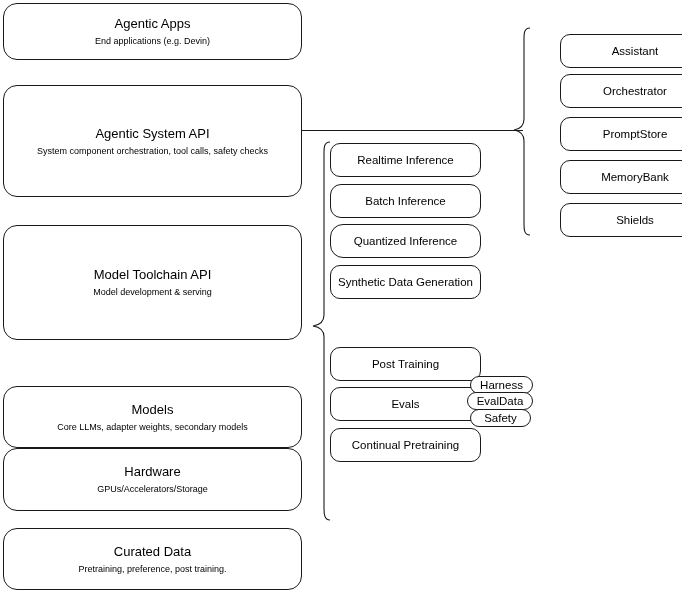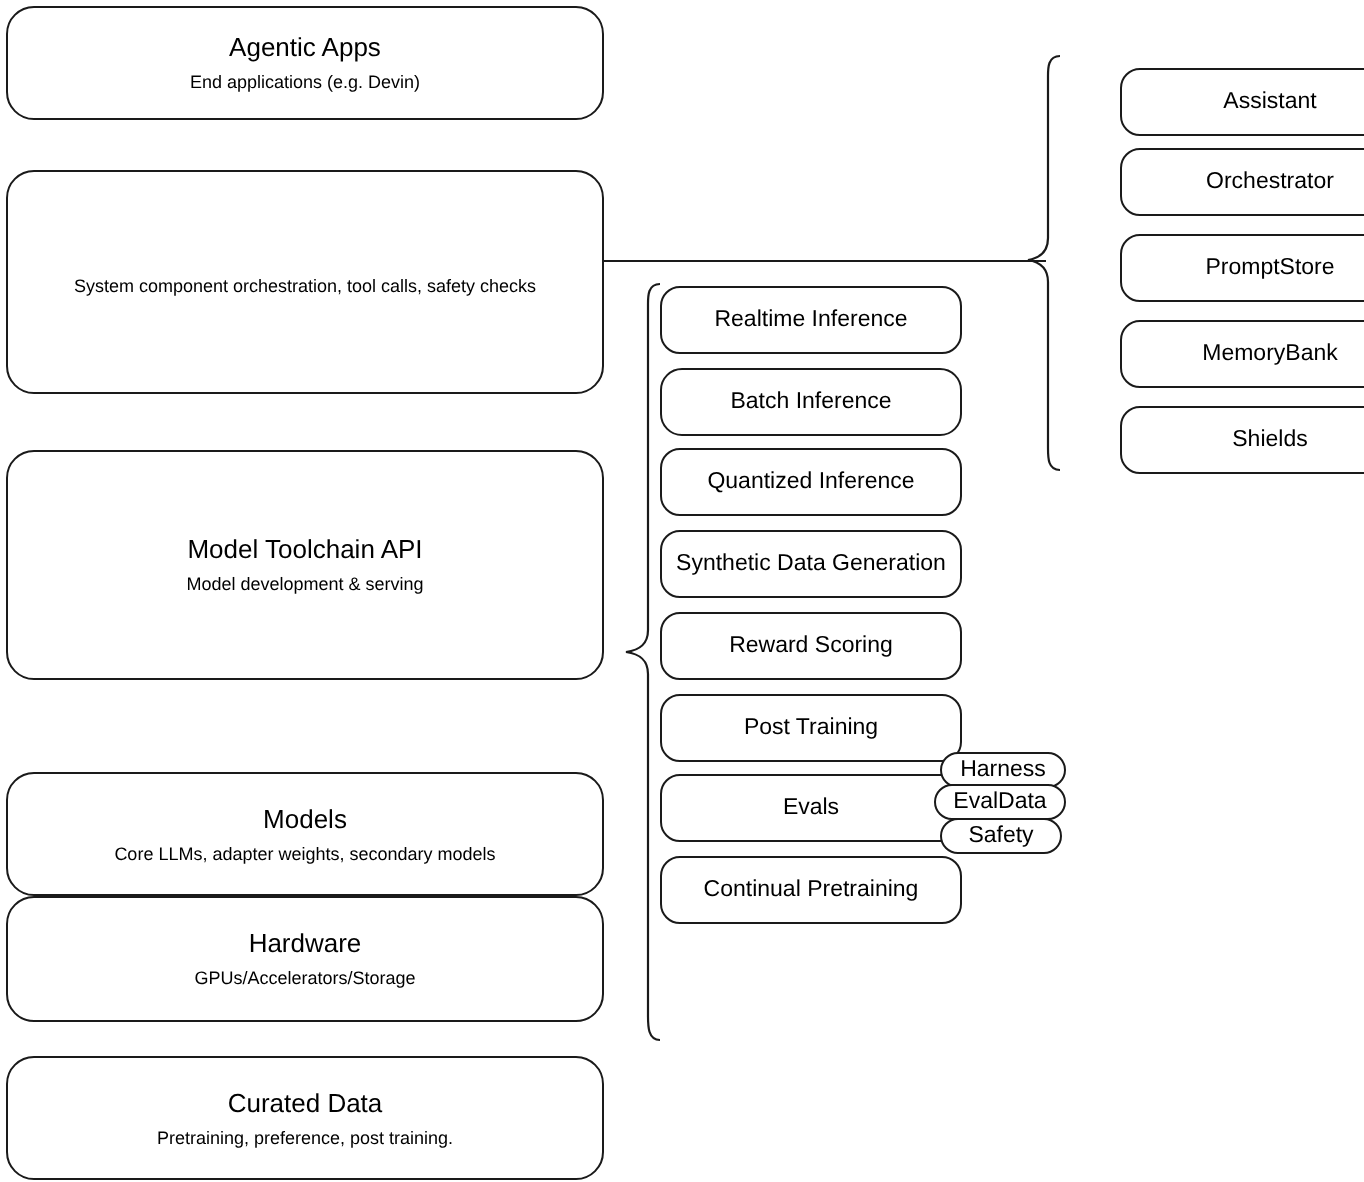--- a/index.html
+++ b/index.html
@@ -110,20 +110,21 @@
 <body>
 
 <div id="canvas">
 
   <div class="box layer" style="top:3px;height:57px;">
     <div class="title">Agentic Apps</div>
     <div class="subtitle">End applications (e.g. Devin)</div>
   </div>
 
   <div class="box layer" style="top:85px;height:112px;">
+    <div class="title">Agentic System API</div>
     <div class="subtitle">System component orchestration, tool calls, safety checks</div>
   </div>
 
   <div class="box layer" style="top:225px;height:115px;">
     <div class="title">Model Toolchain API</div>
     <div class="subtitle">Model development &amp; serving</div>
   </div>
 
   <div class="box layer" style="top:370px;height:62px;margin-top:16px;">
     <div class="title">Models</div>
@@ -151,29 +152,26 @@
     <path d="M18,2 C12,2 12,8 12,12 L12,93 C12,100 8,103 2,104
              C8,105 12,108 12,115 L12,198 C12,203 12,209 18,209"></path>
   </svg>
 
   <div class="box mid" style="top:143px;">
     <span>Realtime Inference</span>
   </div>
   <div class="box mid" style="top:184px;border-radius:11px;">
     <span>Batch Inference</span>
   </div>
-  <div class="box mid" style="top:224px;">
+  <div class="box mid" style="top:224px;border-radius:13px;">
     <span>Quantized Inference</span>
   </div>
   <div class="box mid" style="top:265px;">
     <span>Synthetic Data Generation</span>
   </div>
-  <div class="box mid" style="top:306px;">
-    <span>Reward Scoring</span>
-  </div>
   <div class="box mid" style="top:347px;">
     <span>Post Training</span>
   </div>
   <div class="box mid" style="top:387px;text-align:center;">
     <span>Evals</span>
   </div>
   <div class="box mid" style="top:428px;">
     <span>Continual Pretraining</span>
   </div>
 

